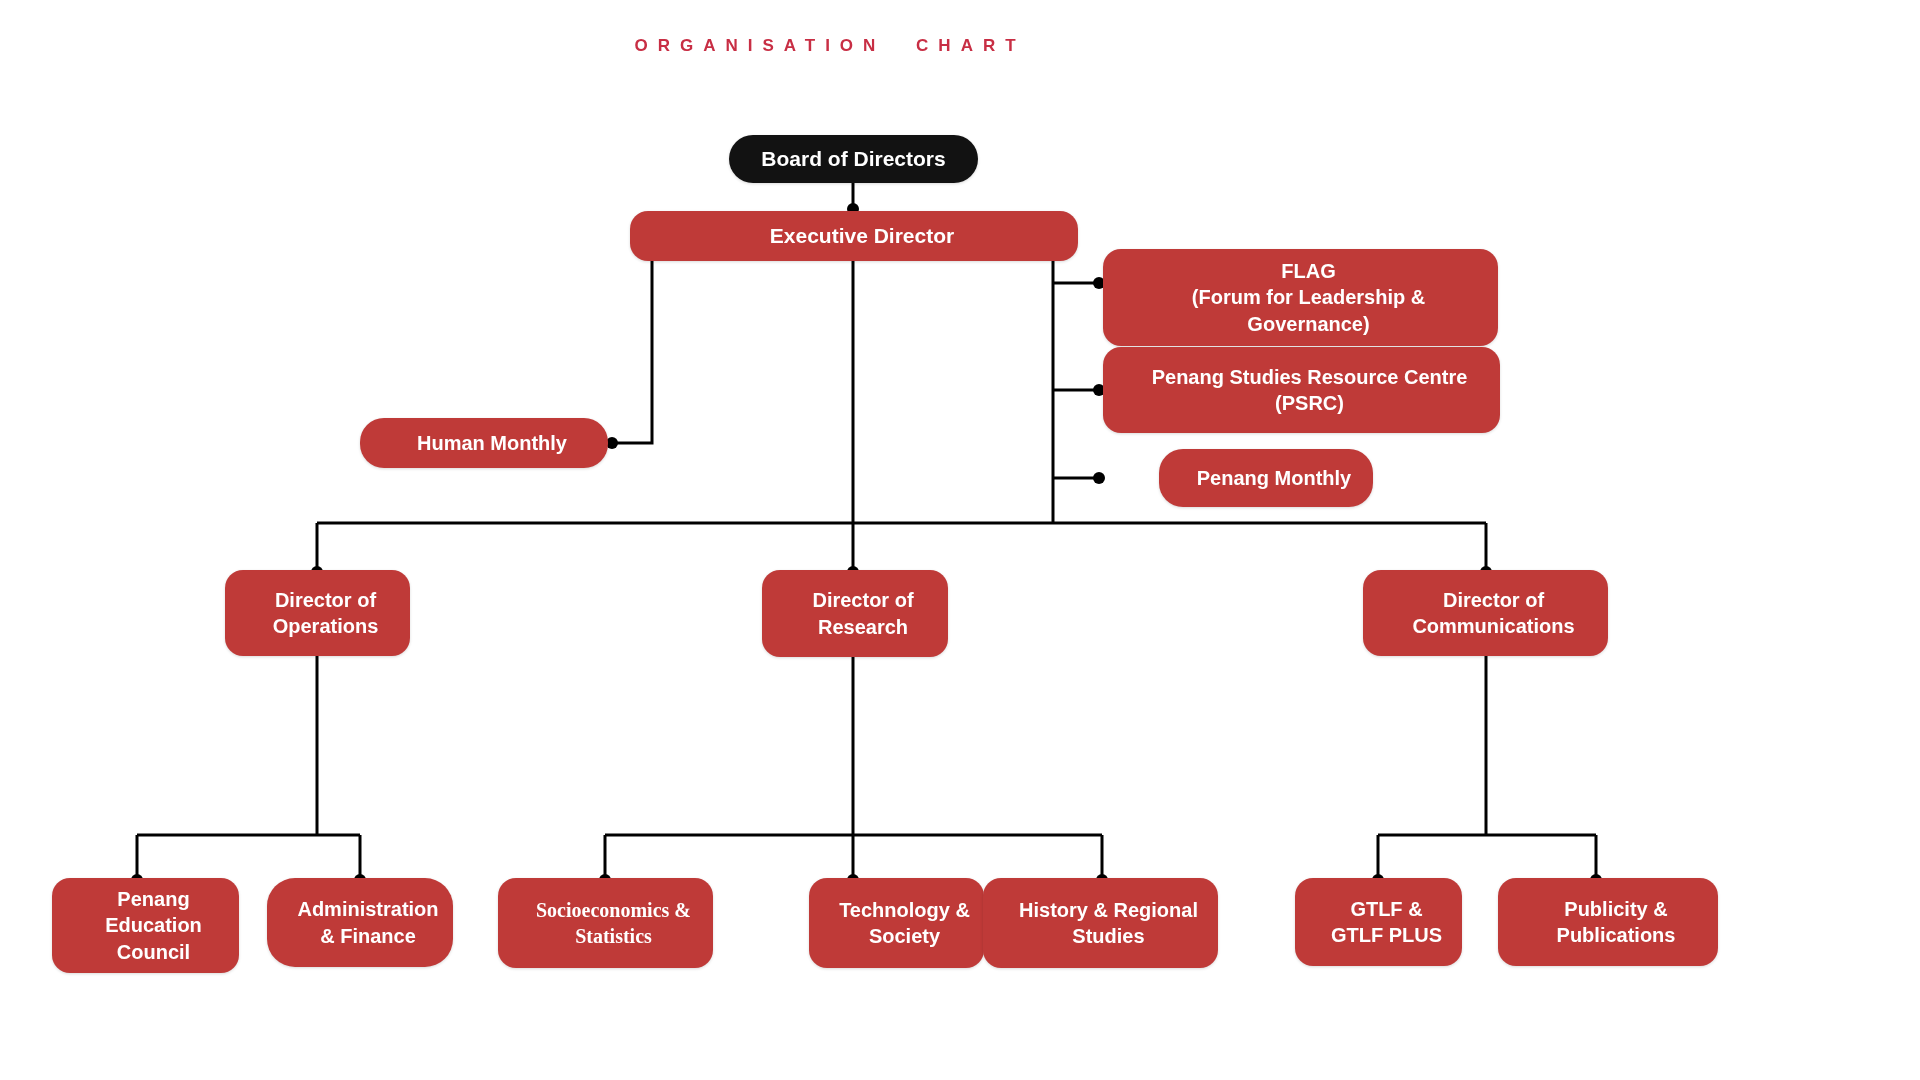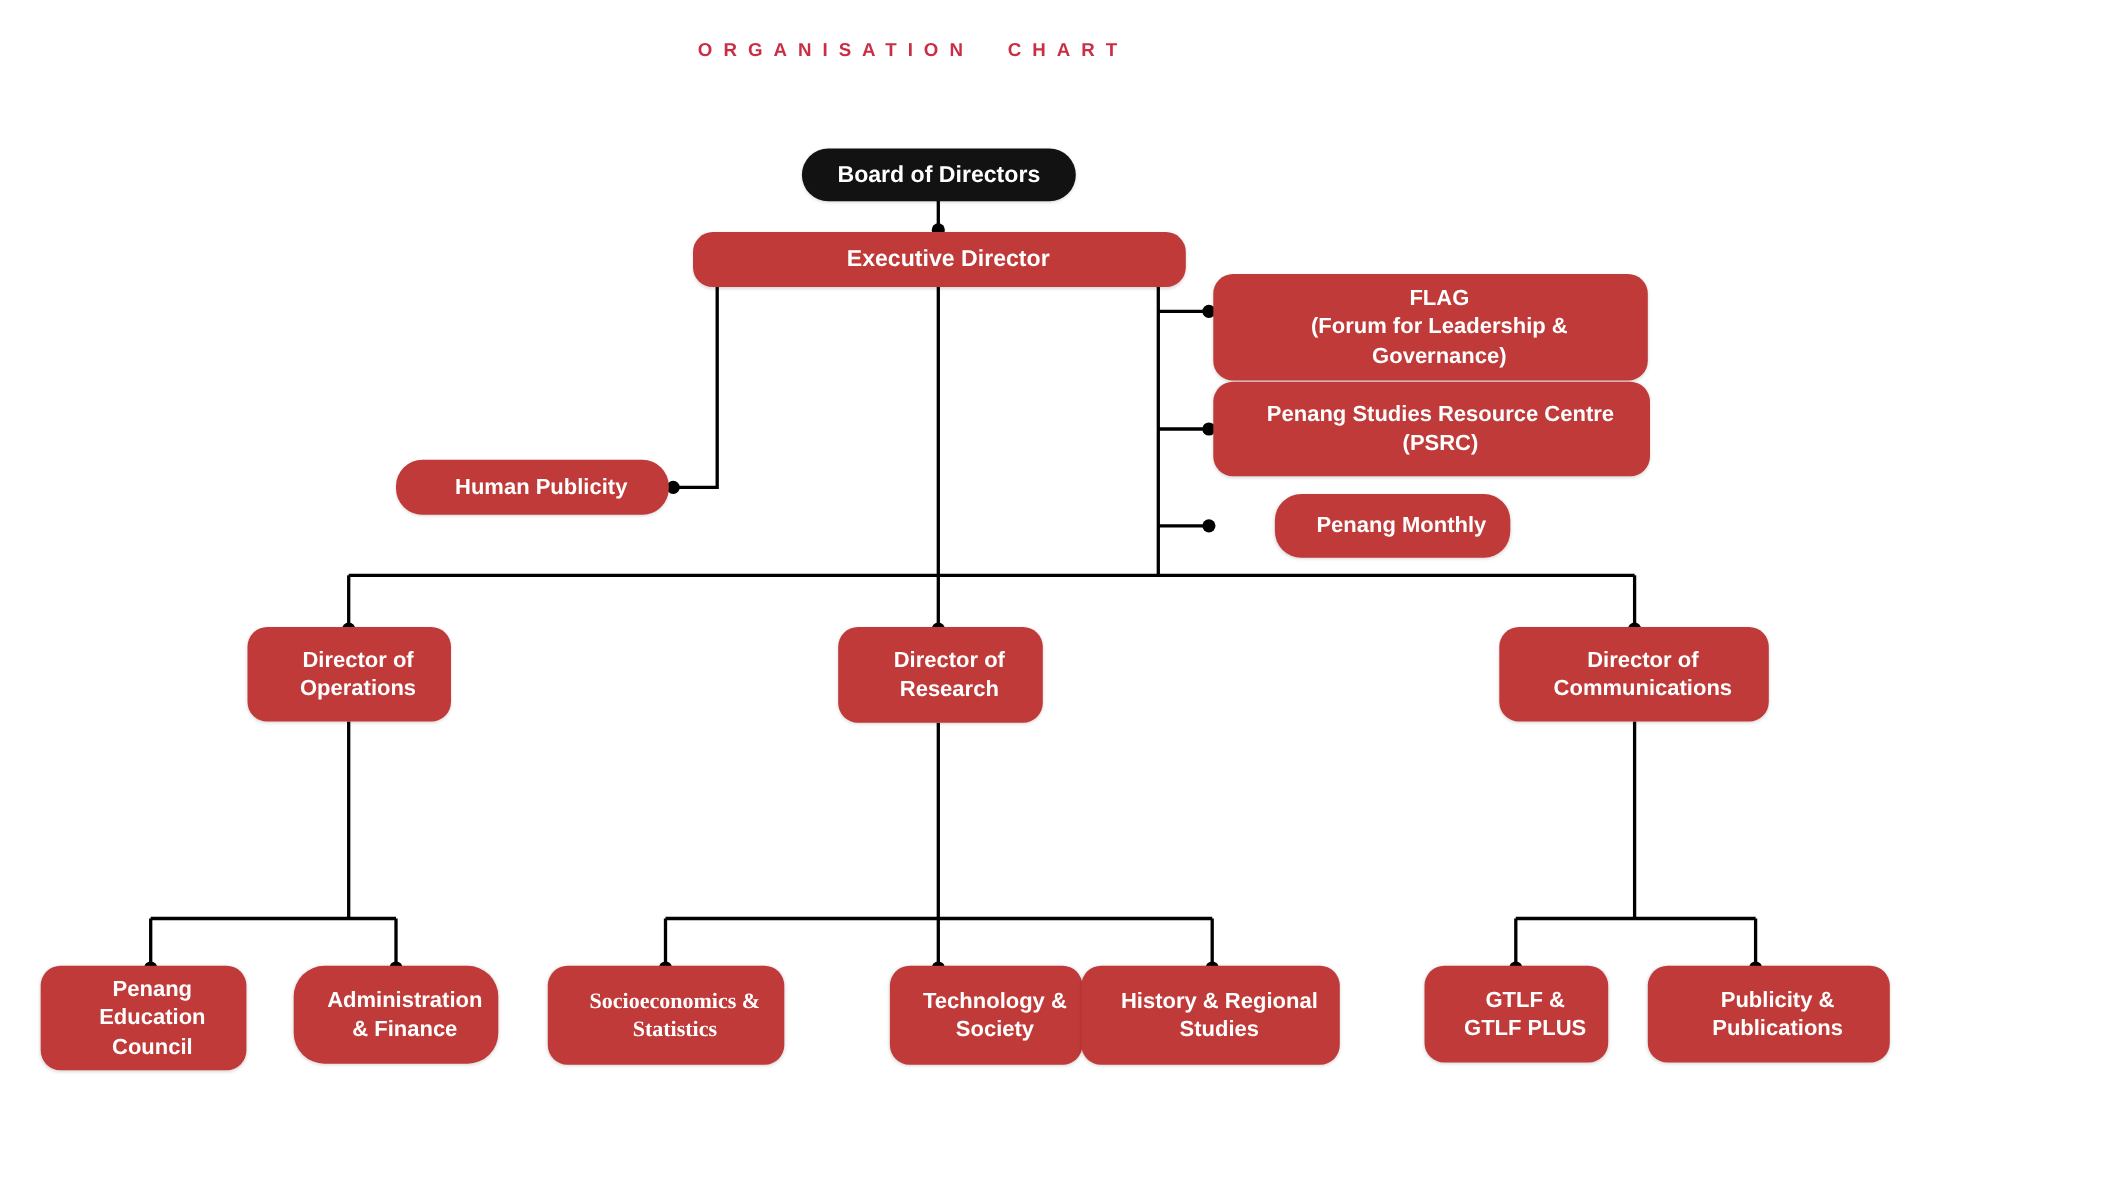--- a/index.html
+++ b/index.html
@@ -101,32 +101,32 @@
 
   <div class="node red" style="left:1103px; top:235px; width:395px; height:97px;margin-top:14px;">FLAG
 (Forum for Leadership &amp;
 Governance)</div>
 
   <div class="node red" style="left:1103px; top:347px; width:397px; height:86px;">Penang Studies Resource Centre
 (PSRC)</div>
 
   <div class="node red pill" style="left:1159px; top:449px; width:214px; height:58px;">Penang Monthly</div>
 
-  <div class="node red pill" style="left:360px; top:418px; width:248px; height:50px;">Human Publicity</div>
+  <div class="node red pill" style="left:360px; top:418px; width:248px; height:50px;">Human Monthly</div>
 
   <div class="node red" style="left:225px; top:570px; width:185px; height:86px;">Director of
 Operations</div>
 
   <div class="node red" style="left:762px; top:570px; width:186px; height:87px;">Director of
 Research</div>
 
   <div class="node red" style="left:1363px; top:570px; width:245px; height:86px;">Director of
 Communications</div>
 
-  <div class="node red" style="left:37px; top:878px; width:187px; height:95px;">Penang
+  <div class="node red" style="left:52px; top:878px; width:187px; height:95px;">Penang
 Education
 Council</div>
 
   <div class="node red" style="left:267px; top:878px; width:186px; height:89px;border-radius:28px;">Administration
 &amp; Finance</div>
 
   <div class="node red" style="left:498px; top:878px; width:215px; height:90px;font-family:Liberation Serif, serif;">Socioeconomics &amp;
 Statistics</div>
 
   <div class="node red" style="left:809px; top:878px; width:175px; height:90px;">Technology &amp;

